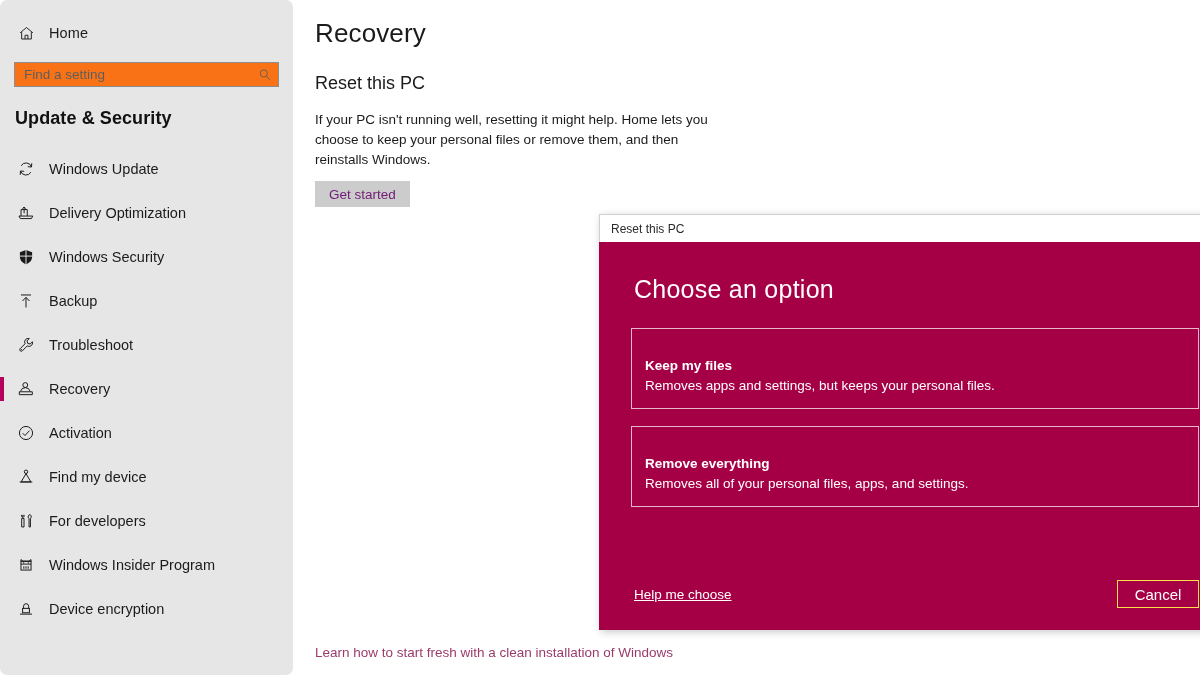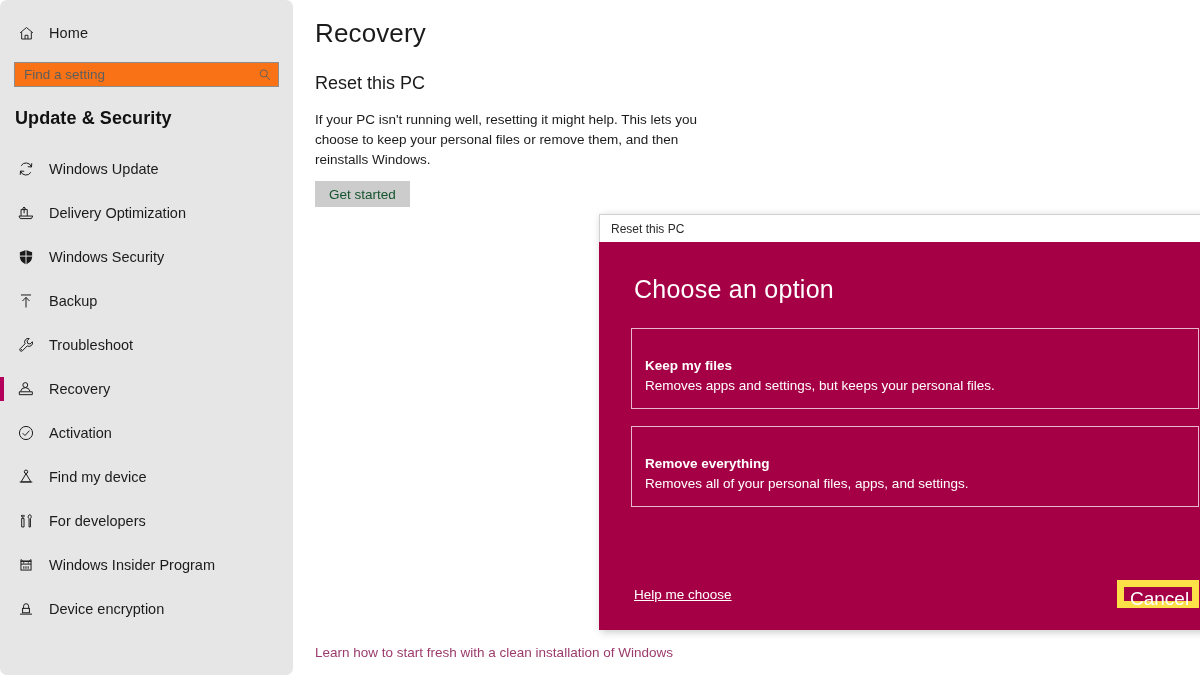--- a/index.html
+++ b/index.html
@@ -166,21 +166,21 @@
     margin: 16px 0 0 0;
     max-width: 420px;
   }
   .btn-get-started {
     margin-top: 11px;
     height: 26px;
     min-width: 92px;
     padding: 0 13px;
     background: #cccccc;
     border: 1px solid #cccccc;
-    color: #14532d;
+    color: #701a75;
     font-family: "Liberation Sans", sans-serif;
     font-size: 13.5px;
     cursor: default;
     box-sizing: border-box;
   }
   .learn-link {
     position: absolute;
     left: 22px;
     top: 645px;
     font-size: 13.5px;
@@ -269,25 +269,25 @@
   .help-link {
     font-size: 13.5px;
     color: #ffffff;
     text-decoration: underline;
     cursor: pointer;
     padding-left: 3px;
   }
   .btn-cancel {
     width: 82px;
     height: 28px;
-    border: 7px solid #fde047;
+    border: 1px solid #fde047;
     background: transparent;
     color: #ffffff;
     font-family: "Liberation Sans", sans-serif;
-    font-size: 19px;
+    font-size: 15px;
     cursor: default;
     box-sizing: border-box;
   }
 
   svg { display: block; }
 </style>
 </head>
 <body>
 
 <div class="app">
@@ -454,21 +454,21 @@
         <span class="lbl">Device encryption</span>
       </div>
 
     </div>
   </div>
 
   <div class="main">
 
     <h1 class="page-title">Recovery</h1>
     <h2 class="sub-title">Reset this PC</h2>
-    <p class="body-text">If your PC isn't running well, resetting it might help. This lets you choose to keep your personal files or remove them, and then reinstalls Windows.</p>
+    <p class="body-text">If your PC isn't running well, resetting it might help. Home lets you choose to keep your personal files or remove them, and then reinstalls Windows.</p>
     <button class="btn-get-started">Get started</button>
 
     <a class="learn-link" href="#">Learn how to start fresh with a clean installation of Windows</a>
 
     
     <div class="dialog">
 
       <div class="dlg-titlebar">
         <span class="t">Reset this PC</span>
       </div>

